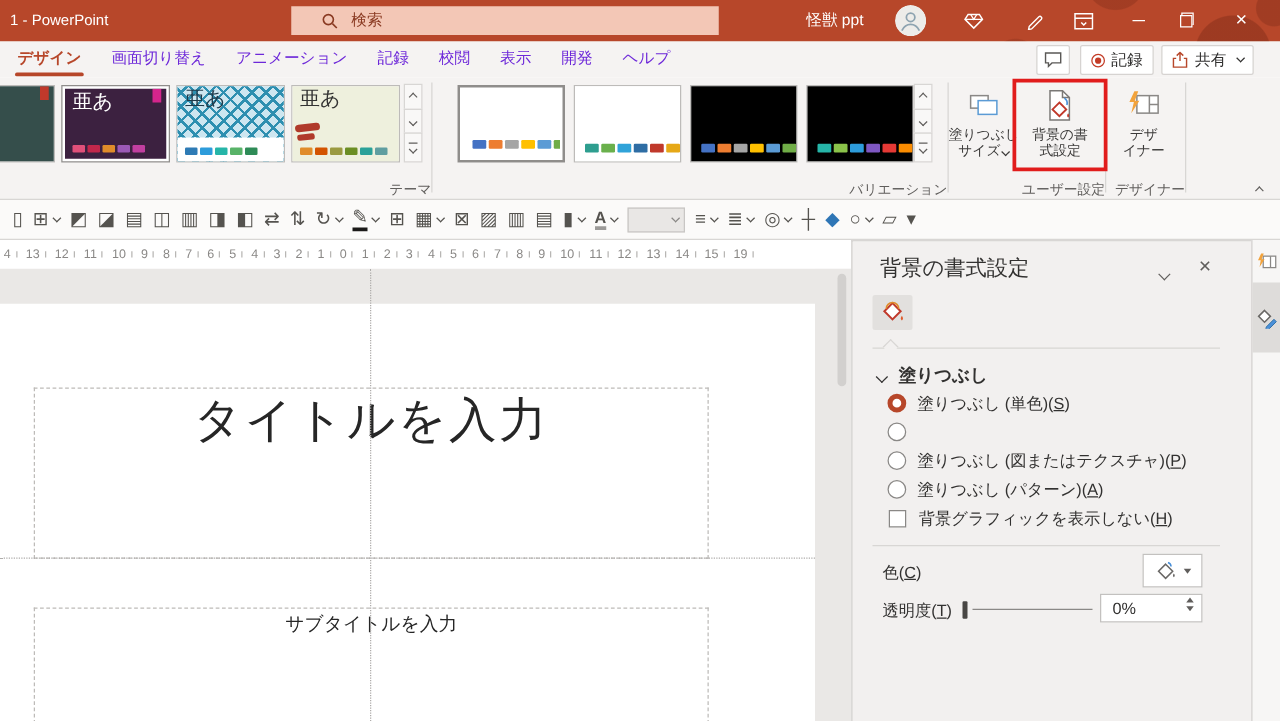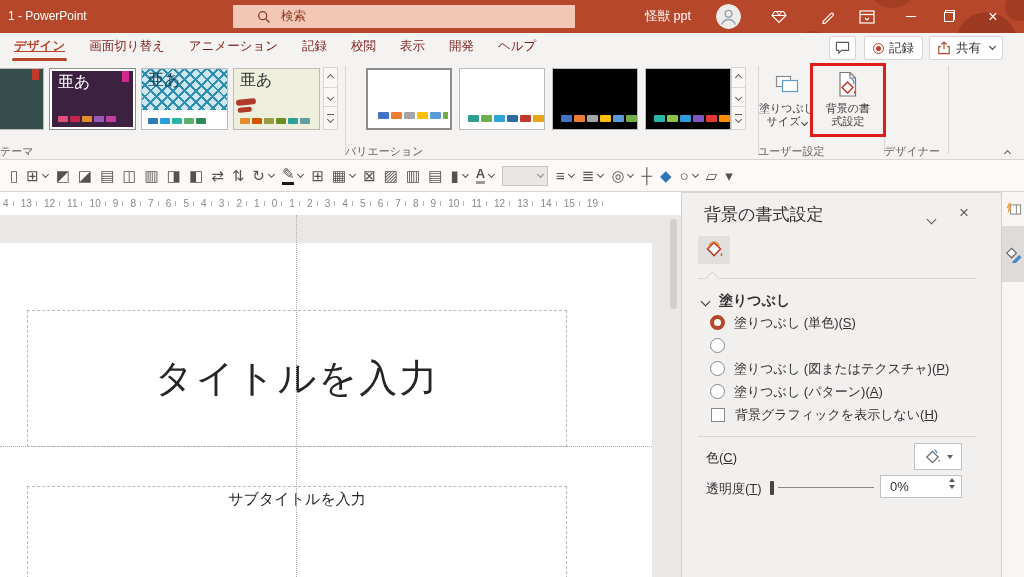--- a/index.html
+++ b/index.html
@@ -23,32 +23,32 @@
   .tb-ico { position:absolute; top:0; width:32px; height:33px; display:flex; align-items:center; justify-content:center; z-index:11; }
   .restore-ico { position:relative; width:10px; height:10px; }
   .restore-ico::before { content:""; position:absolute; right:-1px; top:-2px; width:8px; height:8px; border:1px solid #fff; }
   .restore-ico::after { content:""; position:absolute; left:0; bottom:0; width:8px; height:8px; border:1px solid #fff; background:var(--titlebar,#b7472a); }
   .min-ico { width:10px; height:1px; background:#fff; }
   .close-ico { font-size:16px; line-height:1; }
 
   
   .tabrow { position:absolute; top:33px; left:0; width:1024px; height:29px; background:var(--ribbon-bg,#f5f3f2); }
   #tabs { display:flex; padding-left:2px; height:100%; }
-  .tab { padding:0 12px; line-height:27px; font-size:12.5px; color:#7f1d1d; position:relative; white-space:nowrap; }
-  .tab.active { color:var(--accent-red,#b7472a); font-weight:700;text-decoration:underline; }
+  .tab { padding:0 12px; line-height:27px; font-size:12.5px; color:#6d28d9; position:relative; white-space:nowrap; }
+  .tab.active { color:var(--accent-red,#b7472a); font-weight:700; }
   .tab.active::after { content:""; position:absolute; left:10px; right:10px; bottom:1px; height:3px; background:var(--accent-red,#b7472a); border-radius:2px; }
   .act-btn { position:absolute; top:3px; height:24px; background:#fff; border:1px solid #d6d3d1; border-radius:2px;
     display:flex; align-items:center; justify-content:center; gap:5px; font-size:12.5px; color:#323130; }
   .recdot { width:11px; height:11px; border-radius:50%; border:1.5px solid var(--record-dot,#c33b26); position:relative; }
   .recdot::after { content:""; position:absolute; inset:2px; background:var(--record-dot,#c33b26); border-radius:50%; }
 
   
   .ribbon { position:absolute; top:62px; left:0; width:1024px; height:98px; background:var(--ribbon-bg,#f5f3f2); border-bottom:1px solid #d8d6d4; overflow:hidden; }
   .rib-sep { position:absolute; top:4px; height:88px; width:1px; background:#d8d6d4; }
-  .grp-label { position:absolute; top:82px; font-size:11px; color:#605e5c; text-align:left; }
+  .grp-label { position:absolute; top:82px; font-size:11px; color:#605e5c; text-align:right; }
   .thumbs { position:absolute; top:6px; display:flex; gap:5px; }
   .thumb { width:87px; height:62px; border:1px solid #bdbbb9; background:#fff; position:relative; flex:0 0 auto; }
   .thumb.framed { border:1px solid #8f8d8b; padding:2px; }
   .thumb-body { position:relative; width:100%; height:100%; overflow:hidden; }
   .tlabel { position:absolute; left:6px; top:1px; font-size:16px; line-height:1.2; }
   .swrow { position:absolute; left:6px; bottom:5px; display:flex; gap:2px; }
   .sw { width:10px; height:6px; border-radius:1px; display:block; }
   .pin { position:absolute; right:4px; top:0; width:7px; height:11px; display:block; }
   .brush { position:absolute; left:2px; top:30px; width:20px; height:6px; border-radius:3px; transform:rotate(-6deg); display:block; }
   .brush::after { content:""; position:absolute; left:1px; top:8px; width:14px; height:5px; background:inherit; border-radius:2px; }
@@ -85,21 +85,21 @@
   
   .ruler { position:absolute; top:192px; left:0; width:681px; height:23px; background:#fff; display:flex; align-items:center; padding-left:3px; }
   #ruler-row { display:flex; justify-content:space-between; align-items:center; width:600px; }
   .rcell { display:flex; align-items:center; gap:4px; color:#8a8886; font-size:10px; line-height:1; }
   .rtick { width:1px; height:5px; background:#b8b6b4; display:block; }
 
   
   .workspace { position:absolute; top:215px; left:0; width:681px; height:362px; background:var(--workspace-bg,#eae8e6); overflow:hidden; }
   .slide { position:absolute; left:0; top:28px; width:652px; height:334px; background:#fff; }
   .ph { position:absolute; border:1px dashed #bdbbb8; color:#262626; display:flex; }
-  .ph-title { left:27px; top:67px; width:540px; height:137px; align-items:center; justify-content:center; font-size:38px; letter-spacing:2px; padding-bottom:1px; }
+  .ph-title { left:27px; top:67px; width:540px; height:137px; align-items:flex-start; justify-content:center; font-size:38px; letter-spacing:2px; padding-bottom:1px; }
   .ph-sub { left:27px; top:215px; width:540px; height:98px; align-items:flex-start; justify-content:center; font-size:15px; padding-top:3px;margin-top:28px; }
   .vguide { position:absolute; left:296px; top:0; height:362px; width:0; border-left:1px dotted #aeacaa; }
   .hguide { position:absolute; left:0; top:231px; width:652px; height:0; border-top:1px dotted #aeacaa; }
   .scrollstrip { position:absolute; left:652px; top:0; width:29px; height:362px; background:var(--workspace-bg,#eae8e6); }
   .scrollstrip::after { content:""; position:absolute; right:4px; top:4px; width:7px; height:90px; background:#d2d0ce; border-radius:4px; }
 
   
   .panel { position:absolute; left:681px; top:192px; width:320px; height:385px; background:var(--panel-bg,#f2f0ef); border-left:1px solid #d2d0ce; border-top:1px solid #d8d6d4; font-size:13px; }
   .panel-title { position:absolute; left:22px; top:10px; font-size:17px; color:#323130; }
   .panel-chevron { position:absolute; left:246px; top:18px; color:#605e5c; }
@@ -356,20 +356,32 @@
             <path d="M16.5 7.5 q3 2 2 5.5" fill="none" stroke="#4a90d9" stroke-width="1.3"></path>
             <path d="M12.5 11 l5.5 5.5 -5.5 5.5 -5.5 -5.5 z" fill="#fff" stroke="#c0392b" stroke-width="1.5"></path>
             <path d="M19.5 19.5 q1.6 2.2 0 3.4 q-1.6 -1.2 0 -3.4" fill="#c0392b"></path>
           </svg>
       </span>
       <span>背景の書</span>
       <span>式設定</span>
     </div>
 
     <div class="rib-sep" style="left:884px"></div>
+    <div class="big-btn" style="left:886px;width:58px">
+      <span class="big-ico">
+        <svg width="28" height="26" viewBox="0 0 28 26">
+            <rect x="8.5" y="5.5" width="17" height="14" fill="#fff" stroke="#8a8886" stroke-width="1.2"></rect>
+            <line x1="18.5" y1="5.5" x2="18.5" y2="19.5" stroke="#8a8886" stroke-width="1.2"></line>
+            <line x1="18.5" y1="12.5" x2="25.5" y2="12.5" stroke="#8a8886" stroke-width="1.2"></line>
+            <path d="M6.5 2 L2.5 10.5 h3.6 L4 19.5 l6.5 -10 H6.8 L9.6 2 z" fill="#f2a33c"></path>
+          </svg>
+      </span>
+      <span>デザ</span>
+      <span>イナー</span>
+    </div>
     <div class="rib-sep" style="left:948px"></div>
 
     <span class="grp-label" style="left:0;width:345px">テーマ</span>
     <span class="grp-label" style="left:345px;width:413px">バリエーション</span>
     <span class="grp-label" style="left:758px;width:126px">ユーザー設定</span>
     <span class="grp-label" style="left:884px;width:64px">デザイナー</span>
     <span class="collapse"><span class="chev up"></span></span>
     <div class="annotation"></div>
   </div>
 

